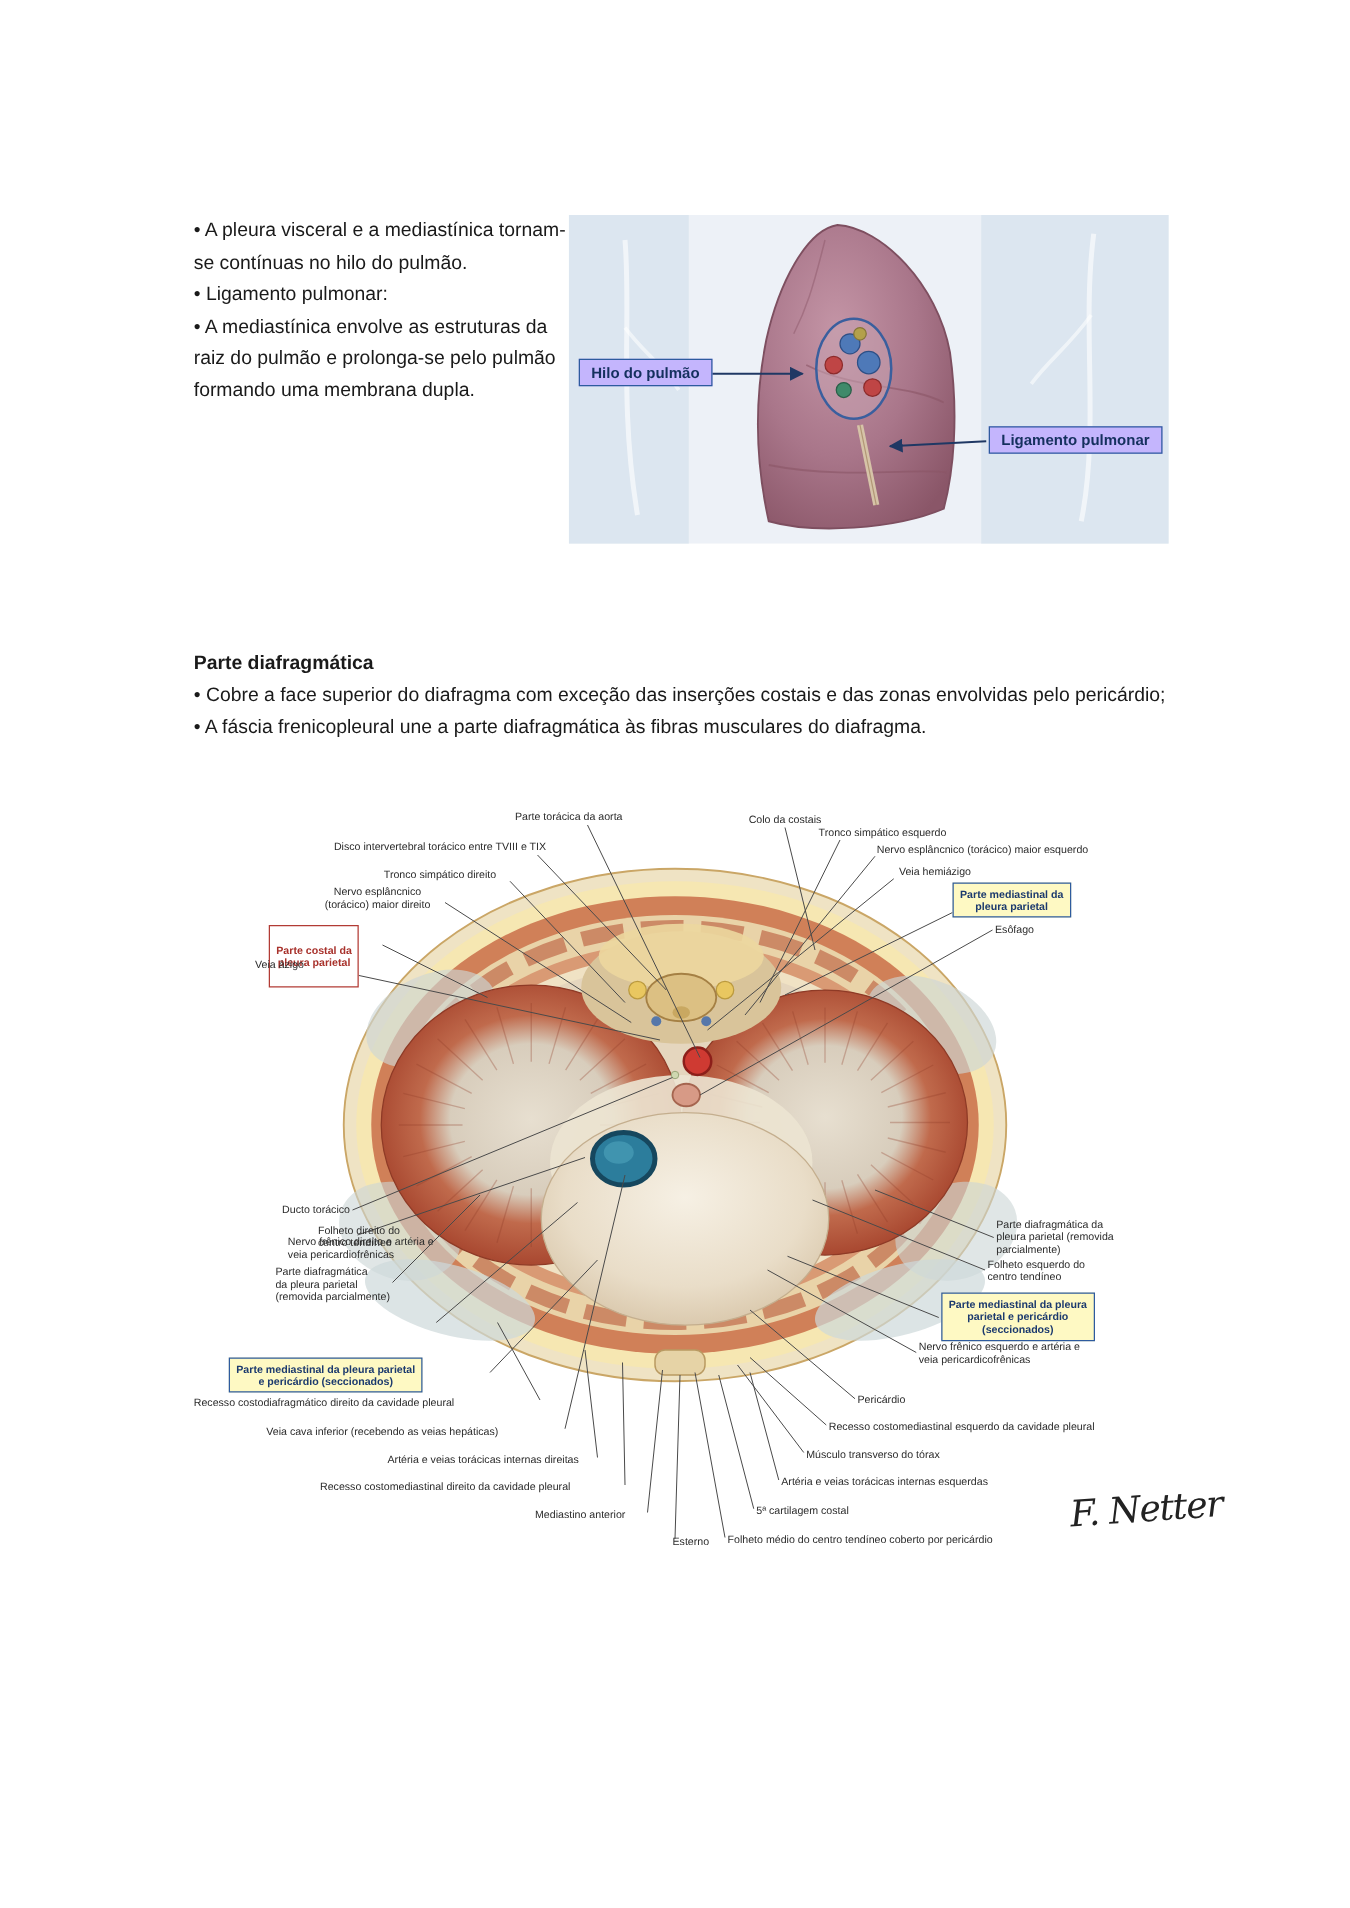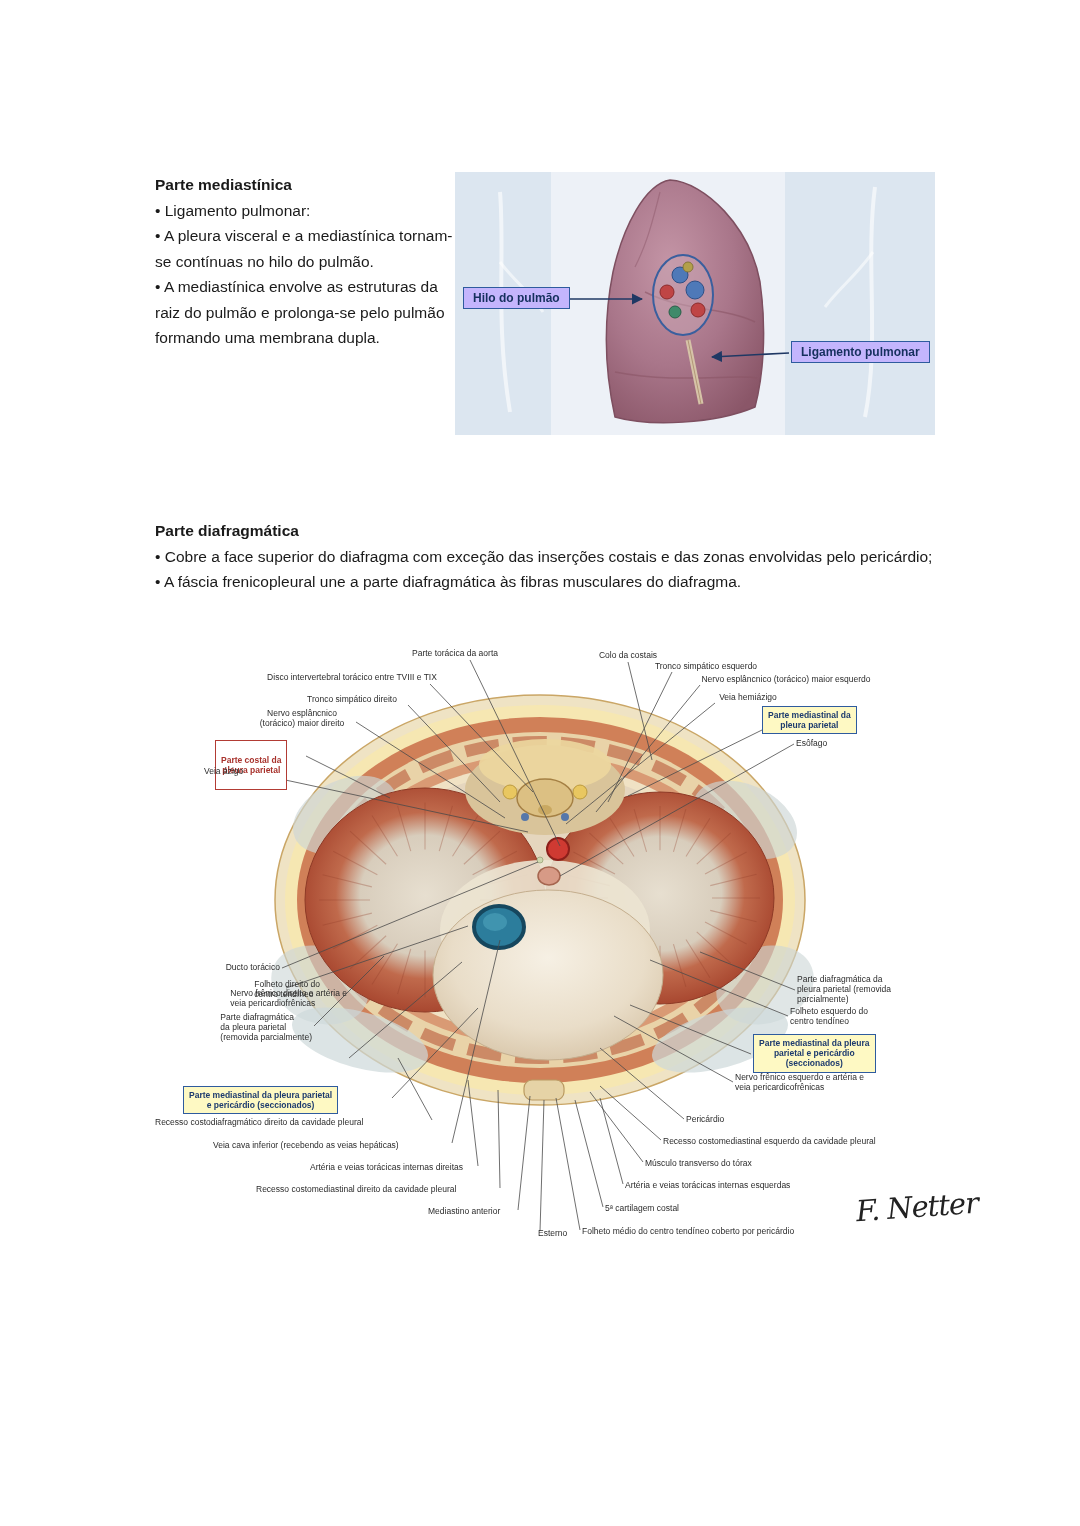--- a/index.html
+++ b/index.html
@@ -61,23 +61,22 @@
     font-family:"DejaVu Serif", serif; font-style:italic; font-size:29px;
     color:#222; transform:rotate(-4deg); letter-spacing:-1px;
   }
 </style>
 </head>
 <body>
 
 <div class="page">
 
   <section class="text-sec" id="sec1">
-    <div class="heading">Parte mediastínica</div>
+    <div class="bullet">• A pleura visceral e a mediastínica tornam-se contínuas no hilo do pulmão.</div>
     <div class="bullet">• Ligamento pulmonar:</div>
-    <div class="bullet">• A pleura visceral e a mediastínica tornam-se contínuas no hilo do pulmão.</div>
     <div class="bullet">• A mediastínica envolve as estruturas da raiz do pulmão e prolonga-se pelo pulmão formando uma membrana dupla.</div>
   </section>
 
   <div id="fig1">
     <svg width="480" height="263" viewBox="0 0 480 263">
       <defs>
         <radialGradient id="lungG" cx="40%" cy="35%" r="75%">
           <stop offset="0%" stop-color="#c495a6"></stop>
           <stop offset="55%" stop-color="#a9768a"></stop>
           <stop offset="100%" stop-color="#8a5668"></stop>

